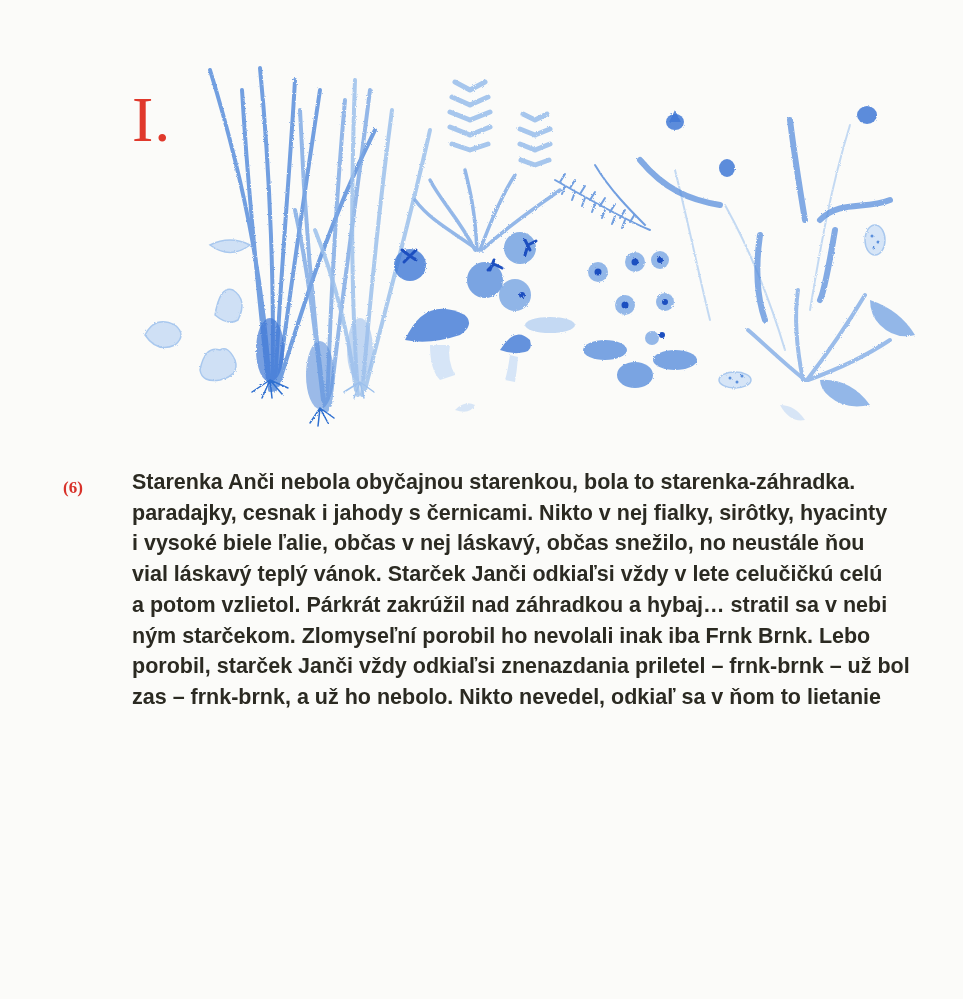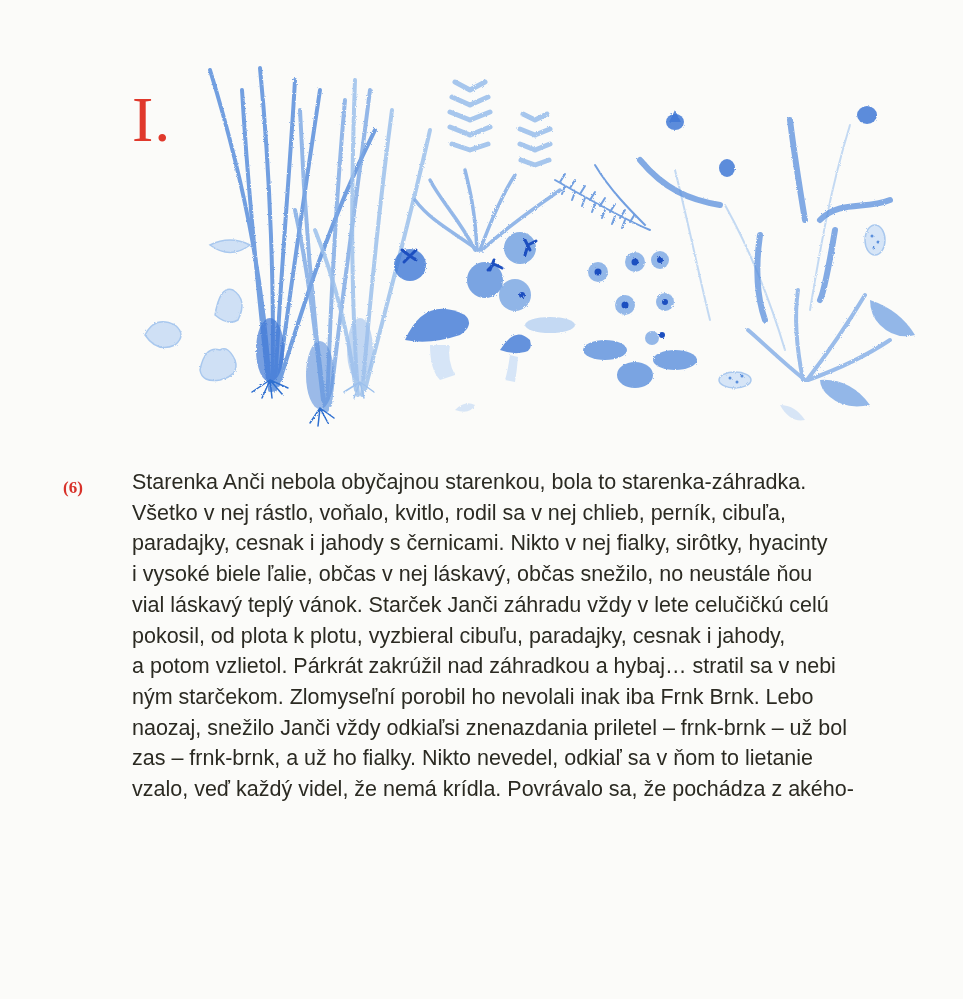--- a/index.html
+++ b/index.html
@@ -34,20 +34,21 @@
     }
     .body-text {
       position: absolute;
       left: 132px; top: 467px;
       width: 790px;
       font-family: "Liberation Sans", sans-serif;
       font-size: 21.5px;
       line-height: 30.7px;
       color: #2b2a22;
       margin: 0;
+      font-weight: bold;
     }
     .body-text .line {
       display: block;
       white-space: nowrap;
     }
   </style>
 </head>
 <body>
 
 <div>
@@ -216,25 +217,22 @@
         <path d="M650 355 q15 0 25 15 q-15 3 -25 -15z"></path>
         <path d="M325 360 q10 -10 20 -5 q-5 10 -20 5z"></path>
       </g>
     </g>
   </svg>
 
   <div class="page-number">(6)</div>
 
   <p class="body-text">
     <span class="line">Starenka Anči nebola obyčajnou starenkou, bola to starenka-záhradka.</span>
-    <span class="line">Všetko v nej rástlo, voňalo, kvitlo, rodil sa v nej chlieb, perník, cibuľa,</span>
     <span class="line">paradajky, cesnak i jahody s černicami. Nikto v nej fialky, sirôtky, hyacinty</span>
     <span class="line">i vysoké biele ľalie, občas v nej láskavý, občas snežilo, no neustále ňou</span>
-    <span class="line">vial láskavý teplý vánok. Starček Janči záhradu vždy v lete celučičkú celú</span>
-    <span class="line">pokosil, od plota k plotu, vyzbieral cibuľu, paradajky, cesnak i jahody,</span>
+    <span class="line">vial láskavý teplý vánok. Starček Janči odkiaľsi vždy v lete celučičkú celú</span>
     <span class="line">a potom vzlietol. Párkrát zakrúžil nad záhradkou a hybaj… stratil sa v nebi</span>
     <span class="line">ným starčekom. Zlomyseľní porobil ho nevolali inak iba Frnk Brnk. Lebo</span>
-    <span class="line">naozaj, snežilo Janči vždy odkiaľsi znenazdania priletel – frnk-brnk – už bol</span>
-    <span class="line">zas – frnk-brnk, a už ho fialky. Nikto nevedel, odkiaľ sa v ňom to lietanie</span>
-    <span class="line">vzalo, veď každý videl, že nemá krídla. Povrávalo sa, že pochádza z akého-</span>
+    <span class="line">porobil, starček Janči vždy odkiaľsi znenazdania priletel – frnk-brnk – už bol</span>
+    <span class="line">zas – frnk-brnk, a už ho nebolo. Nikto nevedel, odkiaľ sa v ňom to lietanie</span>
   </p>
 
 </div>
 
 </body></html>

